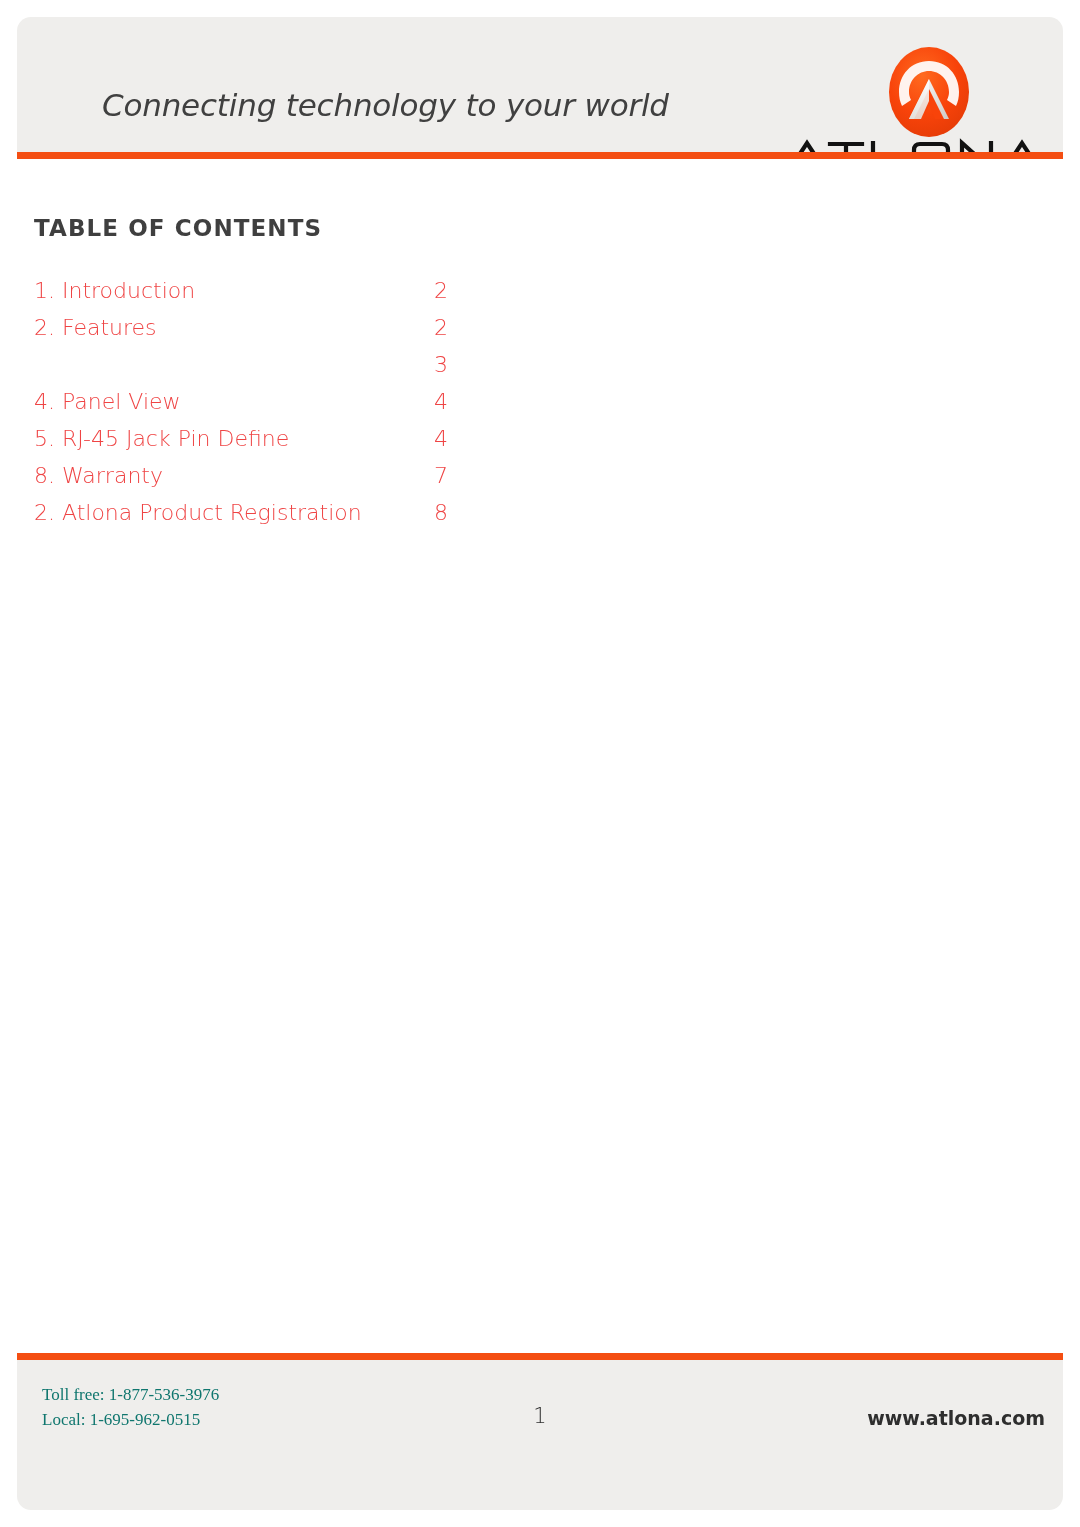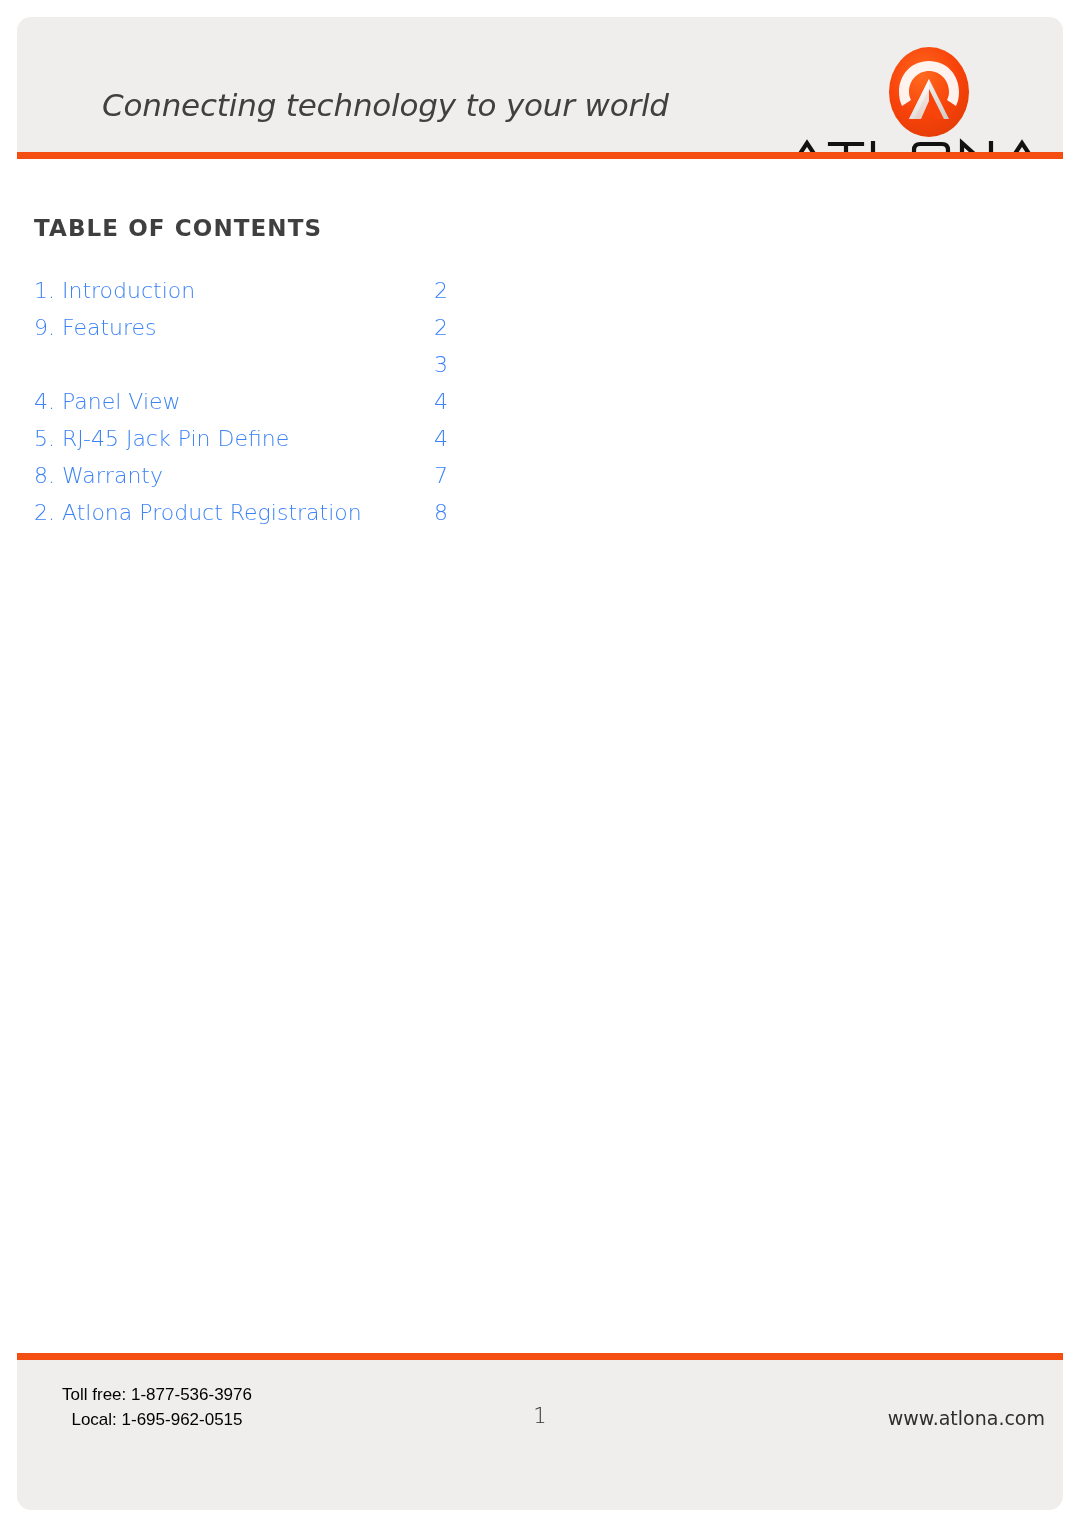--- a/index.html
+++ b/index.html
@@ -115,21 +115,21 @@
     top: 113px;
     width: 600px;
   }
   .toc-row {
     position: relative;
     height: 37px;
     line-height: 37px;
     font-family: "DejaVu Sans", sans-serif;
     font-weight: 300;
     font-size: 22px;
-    color: #3b82f6;
+    color: #ef4444;
   }
   .toc-label {
     position: absolute;
     left: 0px;
     top: 0;
     white-space: nowrap;
   }
   .toc-page {
     position: absolute;
     left: 400px;
@@ -144,45 +144,45 @@
     width: 1046px;
     height: 150px;
     background: #efeeec;
     border-radius: 0 0 14px 14px;
   }
   .footer-contact {
     position: absolute;
     left: 25px;
     top: 22px;
     width: 230px;
-    text-align: center;
-    font-family: Liberation Sans, sans-serif;
+    text-align: left;
+    font-family: Liberation Serif, serif;
     font-weight: 300;
     font-size: 17px;
     line-height: 25px;
-    color: #000000;
+    color: #0f766e;
     white-space: nowrap;
   }
   .footer-page-number {
     position: absolute;
     left: 0;
     top: 44px;
     width: 1046px;
     text-align: center;
     font-family: "DejaVu Sans", sans-serif;
     font-weight: 300;
     font-size: 21px;
     color: #2e2e2e;
   }
   .footer-website {
     position: absolute;
     right: 18px;
     top: 47px;
     font-family: "DejaVu Sans", sans-serif;
-    font-weight: 400;
+    font-weight: 700;
     font-size: 19px;
     color: #2e2e2e;
     white-space: nowrap;
   }
 </style>
 </head>
 <body>
 
 <div class="page">
 
@@ -241,21 +241,21 @@
 
   <div class="content">
     <div class="toc-heading">TABLE OF CONTENTS</div>
 
     <div class="toc-list">
       <div class="toc-row">
         <span class="toc-label">1. Introduction</span>
         <span class="toc-page">2</span>
       </div>
       <div class="toc-row">
-        <span class="toc-label">9. Features</span>
+        <span class="toc-label">2. Features</span>
         <span class="toc-page">2</span>
       </div>
       <div class="toc-row">
         <span class="toc-page">3</span>
       </div>
       <div class="toc-row">
         <span class="toc-label">4. Panel View</span>
         <span class="toc-page">4</span>
       </div>
       <div class="toc-row">

